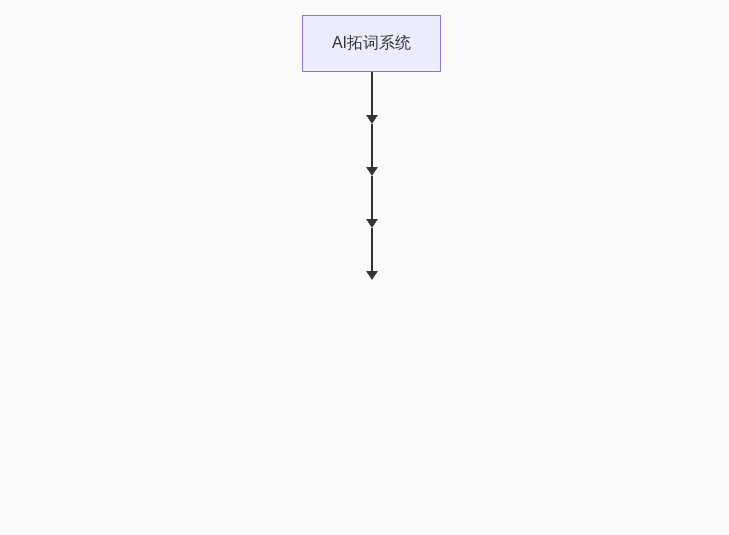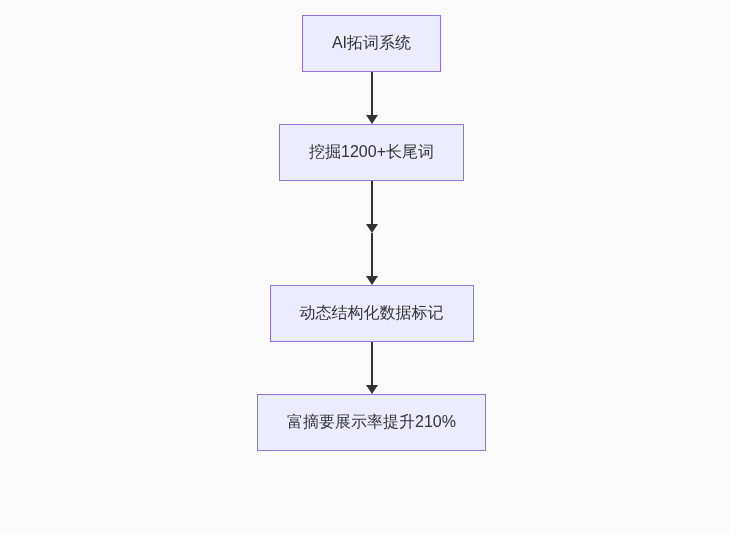--- a/index.html
+++ b/index.html
@@ -71,42 +71,33 @@
 
     <div class="node">
       <span>AI拓词系统</span>
     </div>
 
     <div class="arrow">
       <div class="shaft"></div>
       <div class="head"></div>
     </div>
 
-    <div class="node">
-      <span>挖掘1200+长尾词</span>
-    </div>
 
     <div class="arrow">
       <div class="shaft"></div>
       <div class="head"></div>
     </div>
 
 
     <div class="arrow">
       <div class="shaft"></div>
       <div class="head"></div>
     </div>
 
-    <div class="node">
-      <span>动态结构化数据标记</span>
-    </div>
 
     <div class="arrow">
       <div class="shaft"></div>
       <div class="head"></div>
     </div>
 
-    <div class="node">
-      <span>富摘要展示率提升210%</span>
-    </div>
 
   </div>
 </div>
 
 </body></html>

